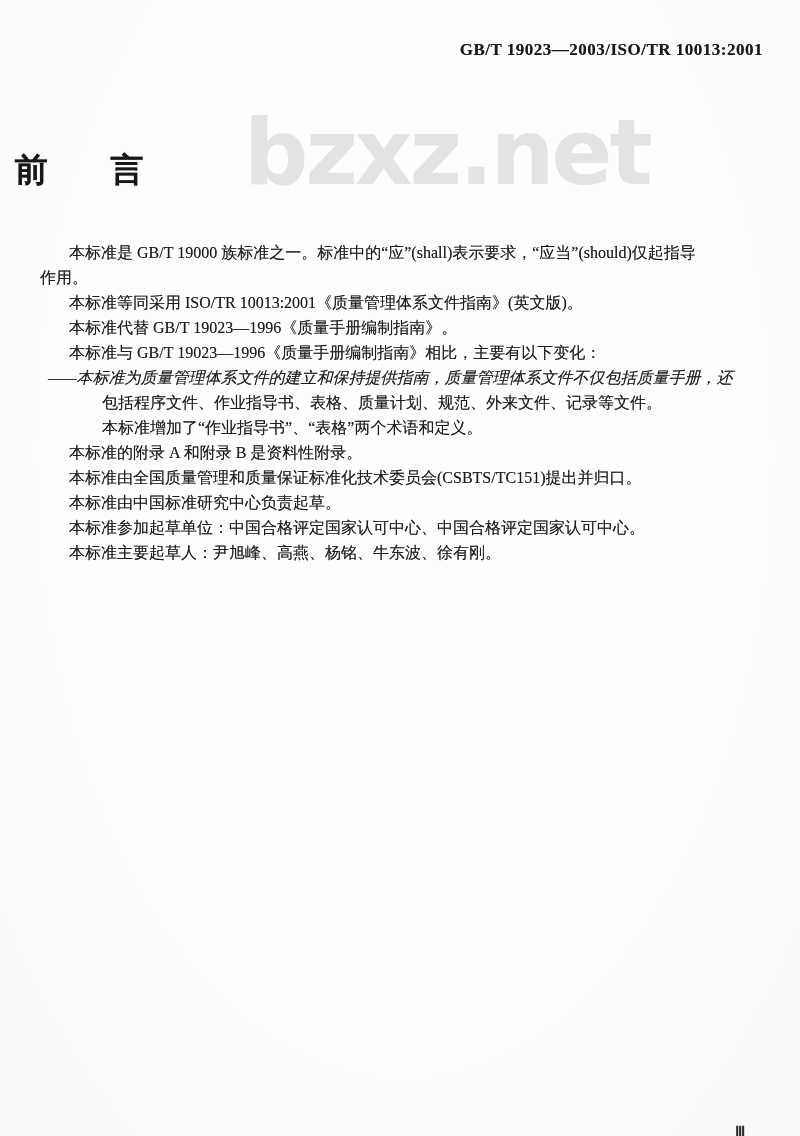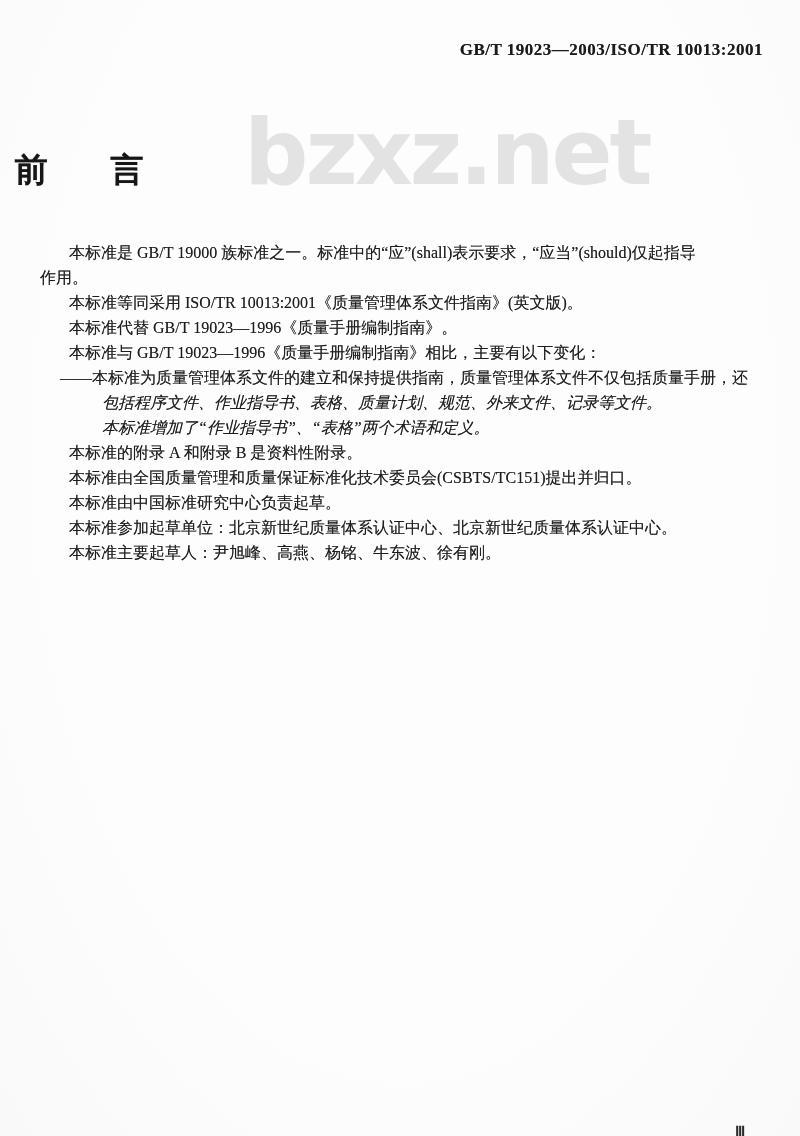--- a/index.html
+++ b/index.html
@@ -71,22 +71,22 @@
     text-shadow: 0 0 0.6px rgba(0,0,0,0.5);
     z-index: 2;
   }
   .line {
     height: 25px;
     line-height: 25px;
     white-space: nowrap;
   }
   .indent-flush { margin-left: 0; }
   .indent-para  { margin-left: 29px; }
-  .indent-dash  { margin-left: 20px; }
-  .indent-cont  { margin-left: 62px; font-style: italic; }
+  .indent-dash  { margin-left: 8px; font-style: italic; }
+  .indent-cont  { margin-left: 62px; }
   .page-number {
     position: absolute;
     left: 735px;
     top: 1124px;
     width: 24px;
     height: 12px;            
     overflow: hidden;
     font-size: 15px;
     font-weight: bold;
     color: #2a2a2a;
@@ -110,19 +110,19 @@
     <div class="line indent-flush">作用。</div>
     <div class="line indent-para">本标准等同采用 ISO/TR 10013:2001《质量管理体系文件指南》(英文版)。</div>
     <div class="line indent-para">本标准代替 GB/T 19023—1996《质量手册编制指南》。</div>
     <div class="line indent-para">本标准与 GB/T 19023—1996《质量手册编制指南》相比，主要有以下变化：</div>
     <div class="line indent-dash">——本标准为质量管理体系文件的建立和保持提供指南，质量管理体系文件不仅包括质量手册，还</div>
     <div class="line indent-cont">包括程序文件、作业指导书、表格、质量计划、规范、外来文件、记录等文件。</div>
     <div class="line indent-cont">本标准增加了“作业指导书”、“表格”两个术语和定义。</div>
     <div class="line indent-para">本标准的附录 A 和附录 B 是资料性附录。</div>
     <div class="line indent-para">本标准由全国质量管理和质量保证标准化技术委员会(CSBTS/TC151)提出并归口。</div>
     <div class="line indent-para">本标准由中国标准研究中心负责起草。</div>
-    <div class="line indent-para">本标准参加起草单位：北京新世纪质量体系认证中心、北京新世纪质量体系认证中心。</div>
+    <div class="line indent-para">本标准参加起草单位：中国合格评定国家认可中心、中国合格评定国家认可中心。</div>
     <div class="line indent-para">本标准主要起草人：尹旭峰、高燕、杨铭、牛东波、徐有刚。</div>
   </div>
 
   <div class="page-number">Ⅲ</div>
 
 </div>
 
 </body></html>

